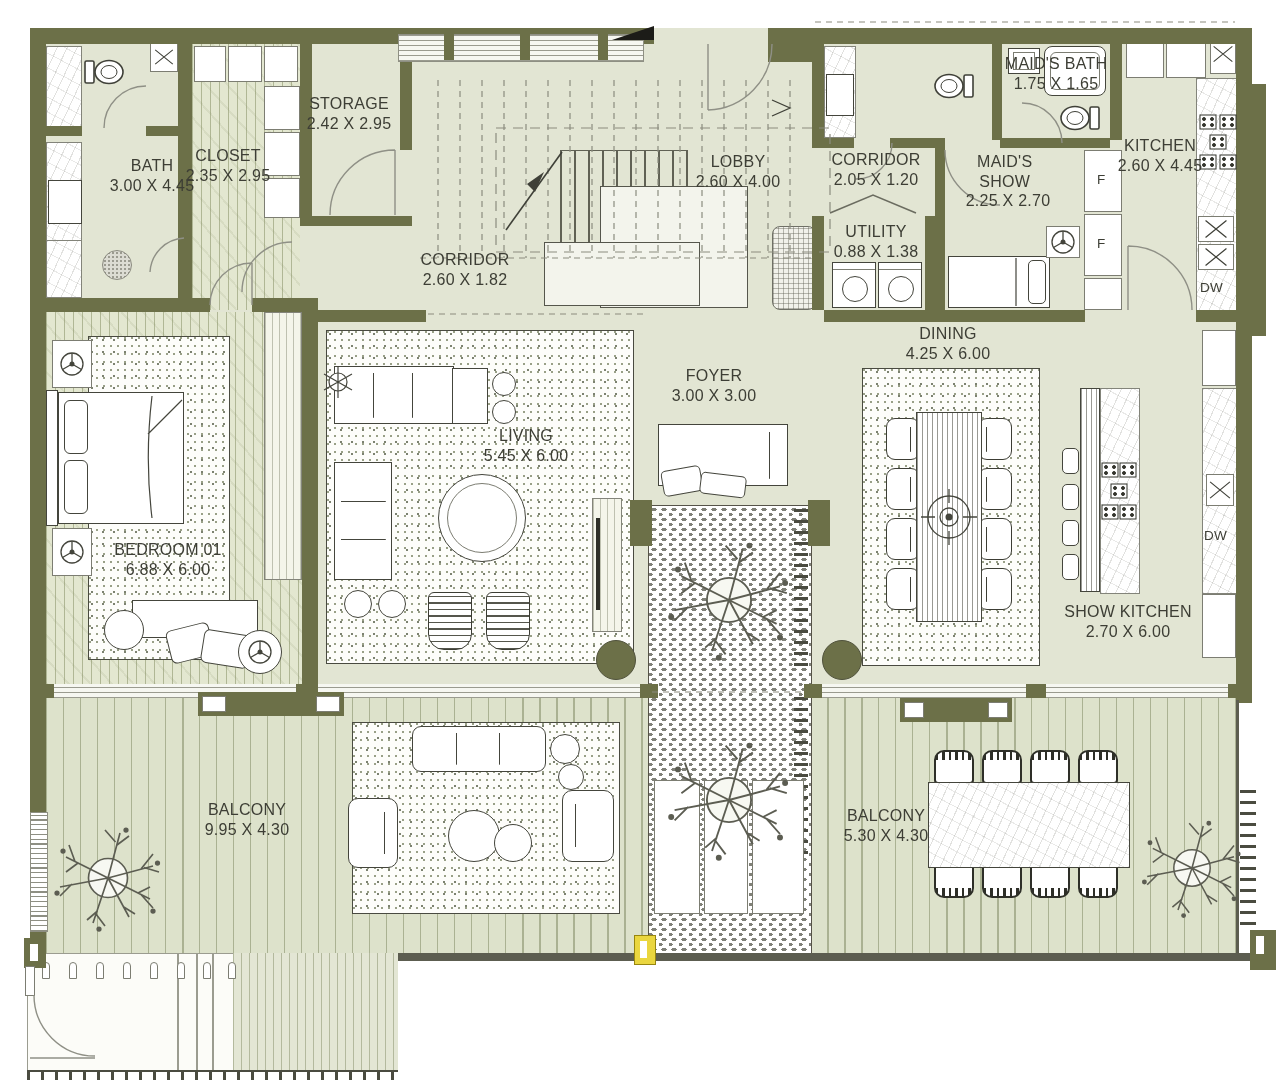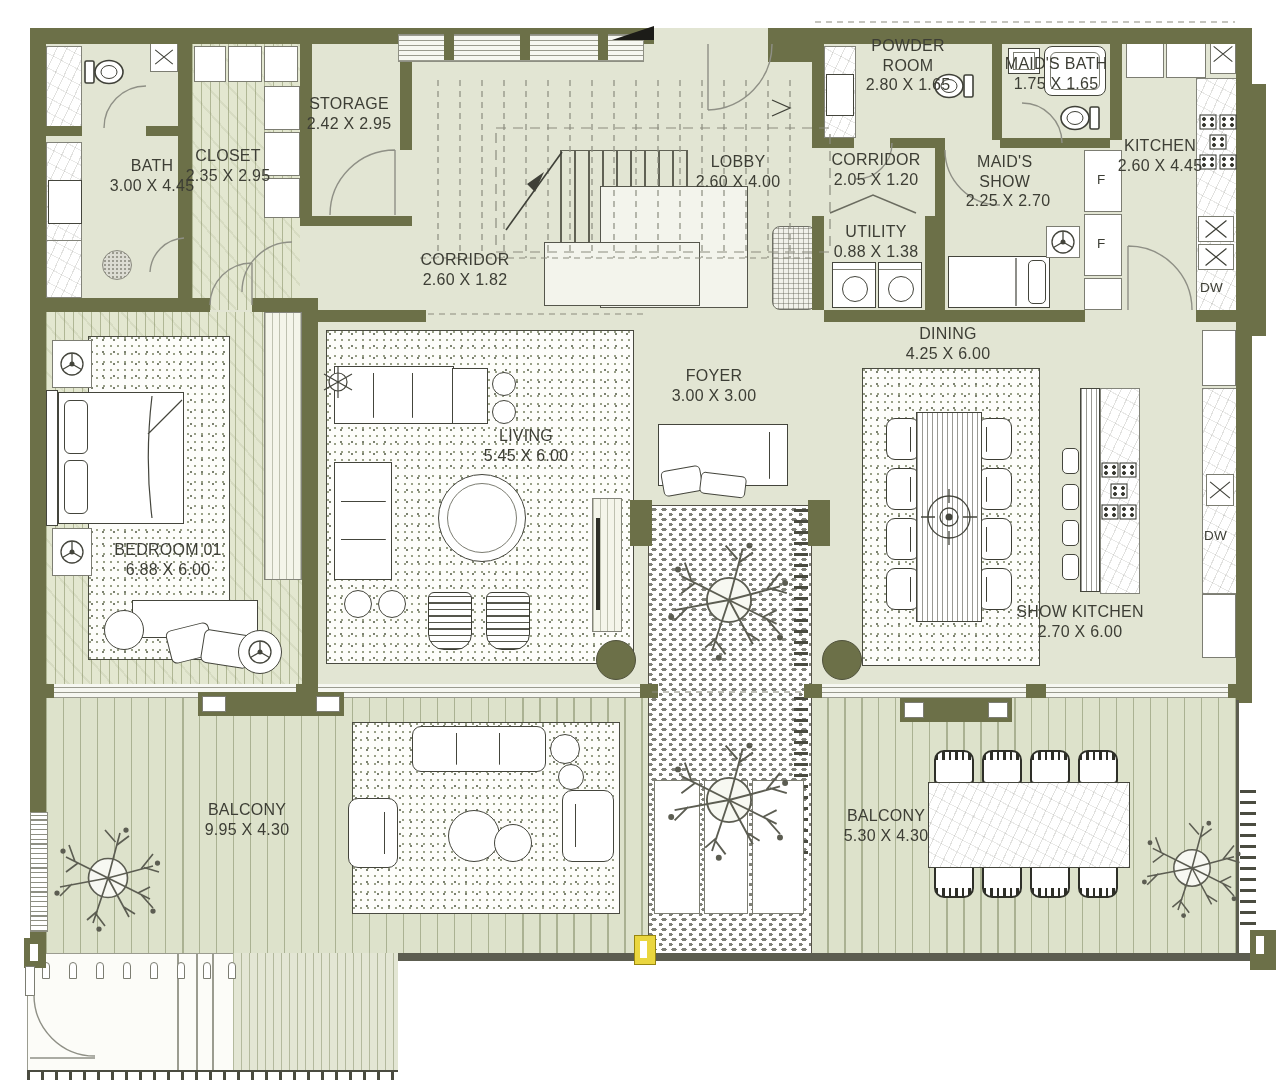--- a/index.html
+++ b/index.html
@@ -414,24 +414,20 @@
     <div>2.42 X 2.95</div>
   </div>
   <div class="lbl" style="left:738px;top:152px">
     <div>LOBBY</div>
     <div>2.60 X 4.00</div>
   </div>
   <div class="lbl" style="left:465px;top:250px">
     <div>CORRIDOR</div>
     <div>2.60 X 1.82</div>
   </div>
-  <div class="lbl" style="left:908px;top:36px">
-    <div style="white-space:normal;width:96px">POWDER ROOM</div>
-    <div>2.80 X 1.65</div>
-  </div>
   <div class="lbl" style="left:1056px;top:54px">
     <div>MAID'S BATH</div>
     <div>1.75 X 1.65</div>
   </div>
   <div class="lbl" style="left:876px;top:150px">
     <div>CORRIDOR</div>
     <div>2.05 X 1.20</div>
   </div>
   <div class="lbl" style="left:1008px;top:152px">
     <div style="white-space:normal;width:78px">MAID'S SHOW</div>
@@ -454,21 +450,21 @@
     <div>3.00 X 3.00</div>
   </div>
   <div class="lbl" style="left:526px;top:426px">
     <div>LIVING</div>
     <div>5.45 X 6.00</div>
   </div>
   <div class="lbl" style="left:168px;top:540px">
     <div>BEDROOM 01</div>
     <div>6.88 X 6.00</div>
   </div>
-  <div class="lbl" style="left:1080px;top:602px">
+  <div class="lbl" style="left:1128px;top:602px">
     <div>SHOW KITCHEN</div>
     <div>2.70 X 6.00</div>
   </div>
   <div class="lbl" style="left:247px;top:800px">
     <div>BALCONY</div>
     <div>9.95 X 4.30</div>
   </div>
   <div class="lbl" style="left:886px;top:806px">
     <div>BALCONY</div>
     <div>5.30 X 4.30</div>

